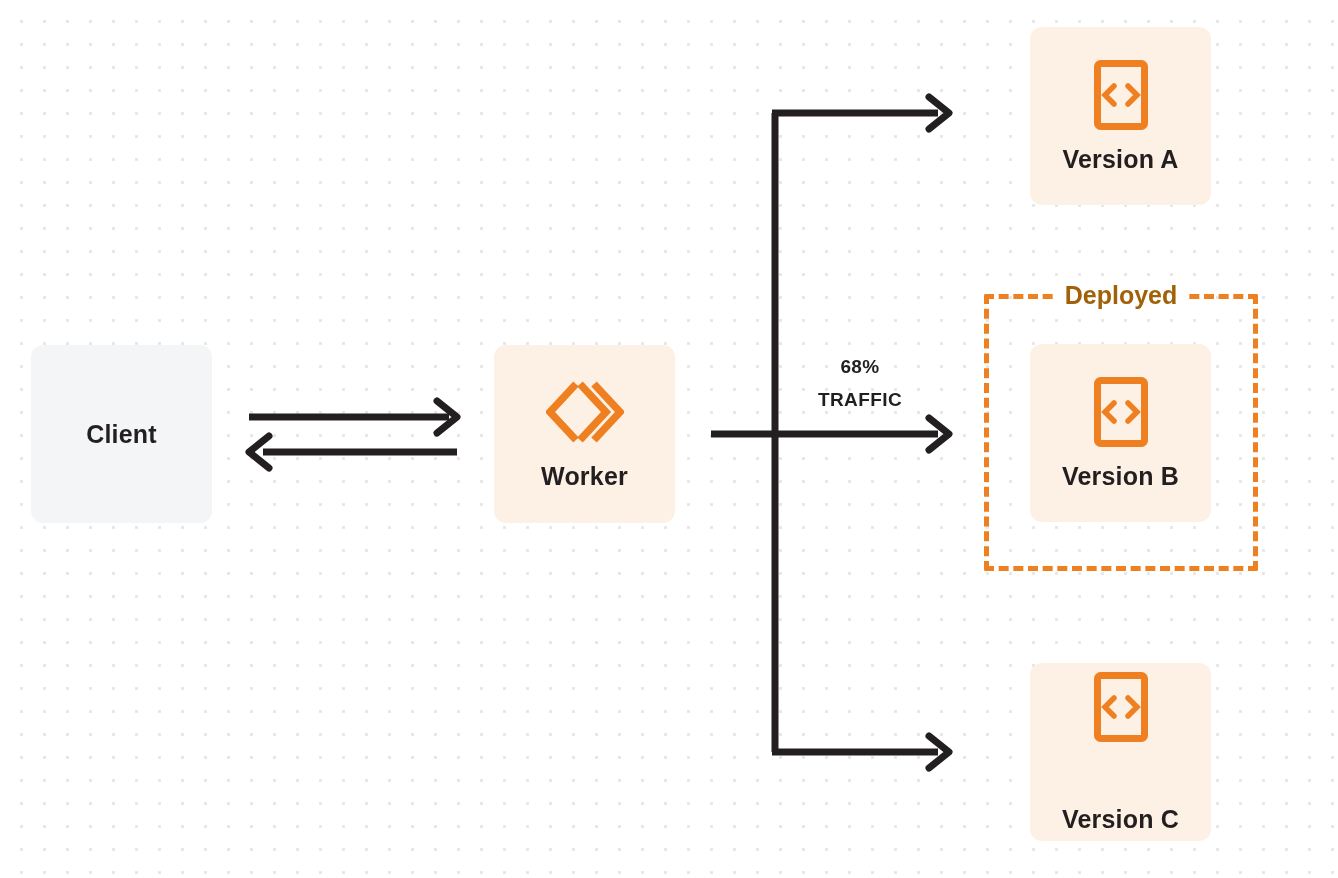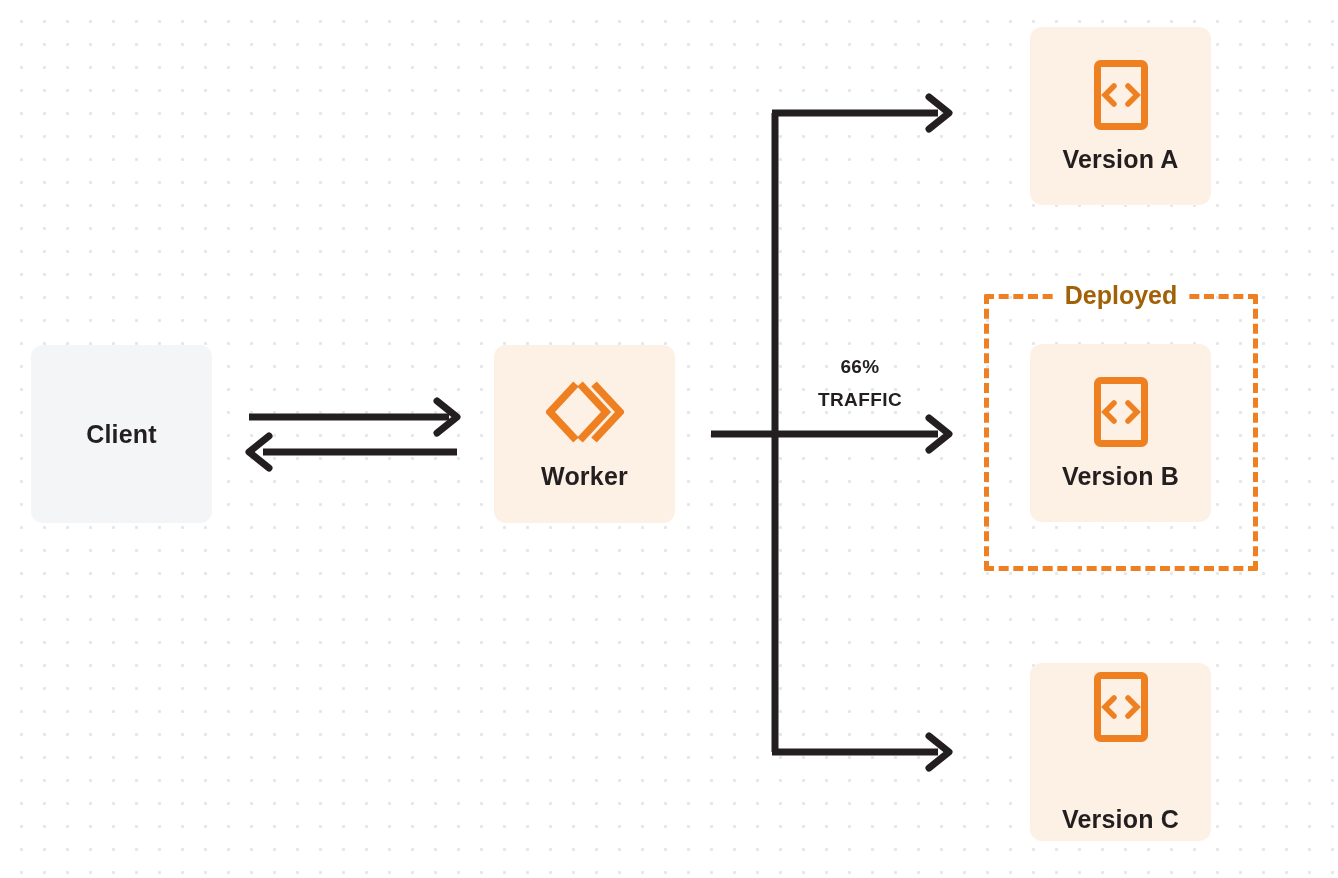--- a/index.html
+++ b/index.html
@@ -191,21 +191,21 @@
       </svg>
     </span>
     <span class="node-label">Worker</span>
   </div>
 
   <div class="node" id="client-node">
     <span class="node-label">Client</span>
   </div>
 
   <div id="traffic-label">
-    <div>66%</div>
+    <div>68%</div>
     <div>TRAFFIC</div>
   </div>
 
   <div id="deployed-group">
     <span id="deployed-label">Deployed</span>
   </div>
 
   <div class="node version-card" id="version-b-node">
     <span>
       <svg class="version-icon" viewBox="0 0 56 72" aria-hidden="true">

